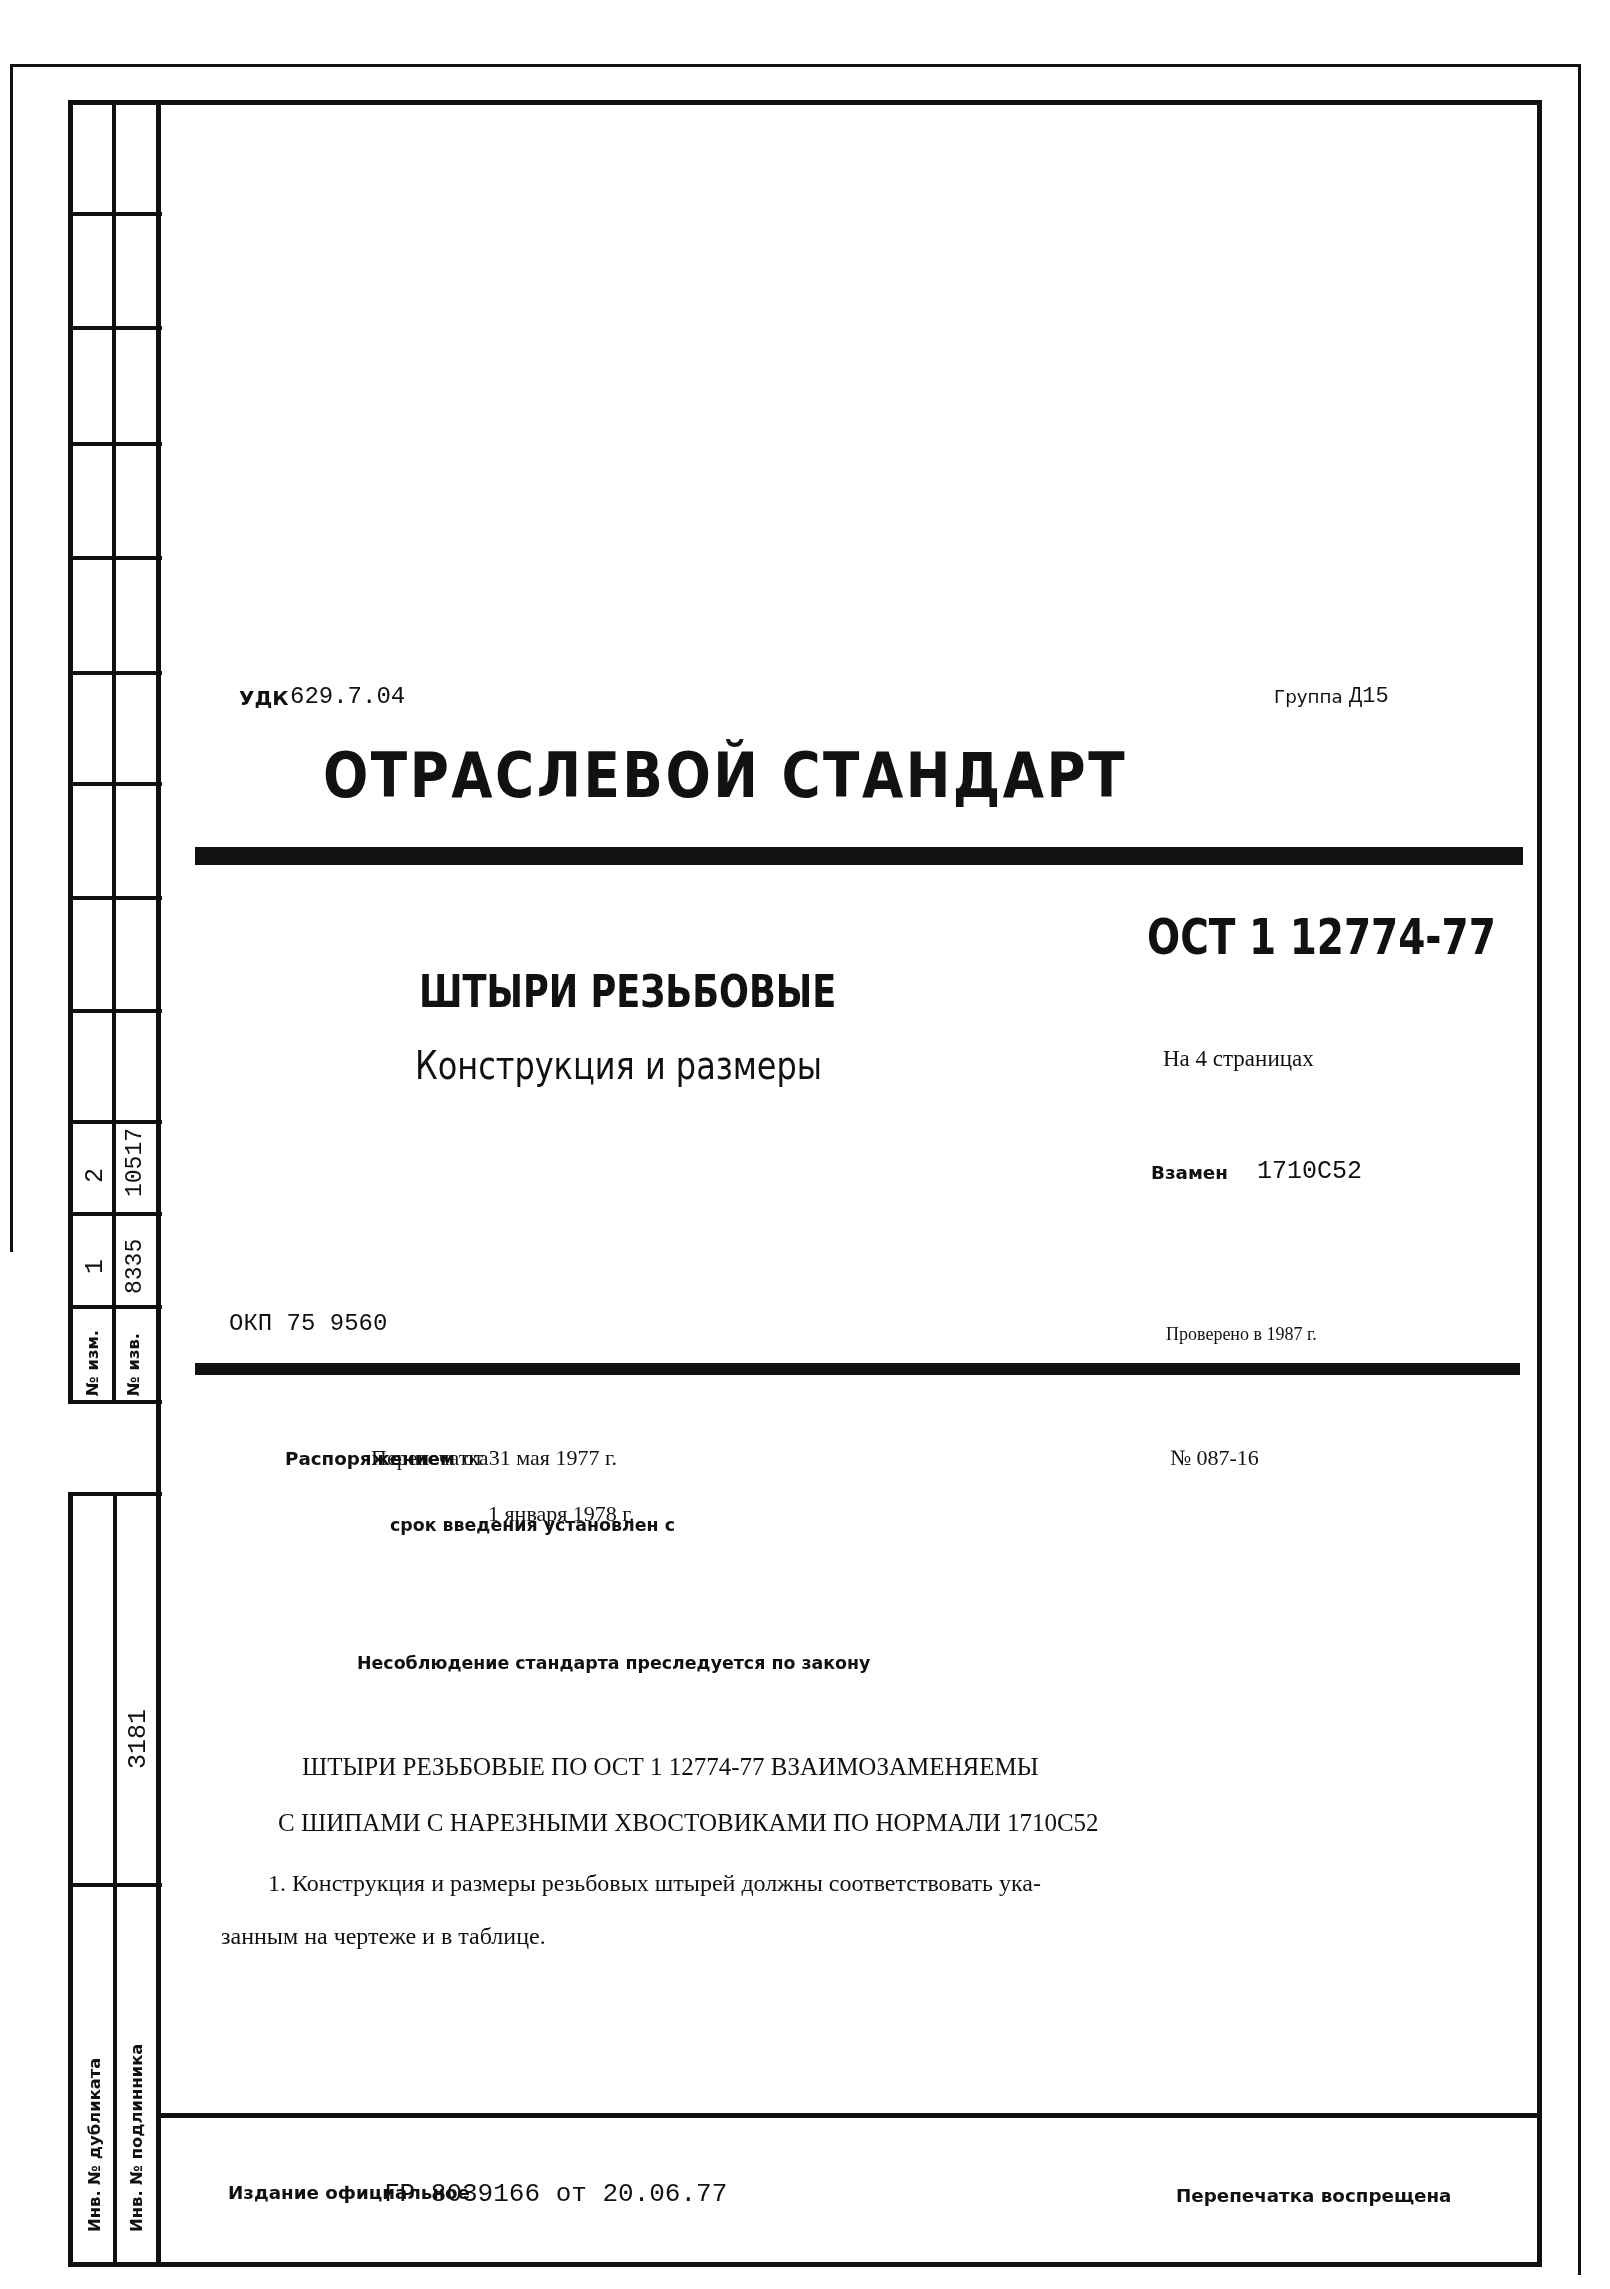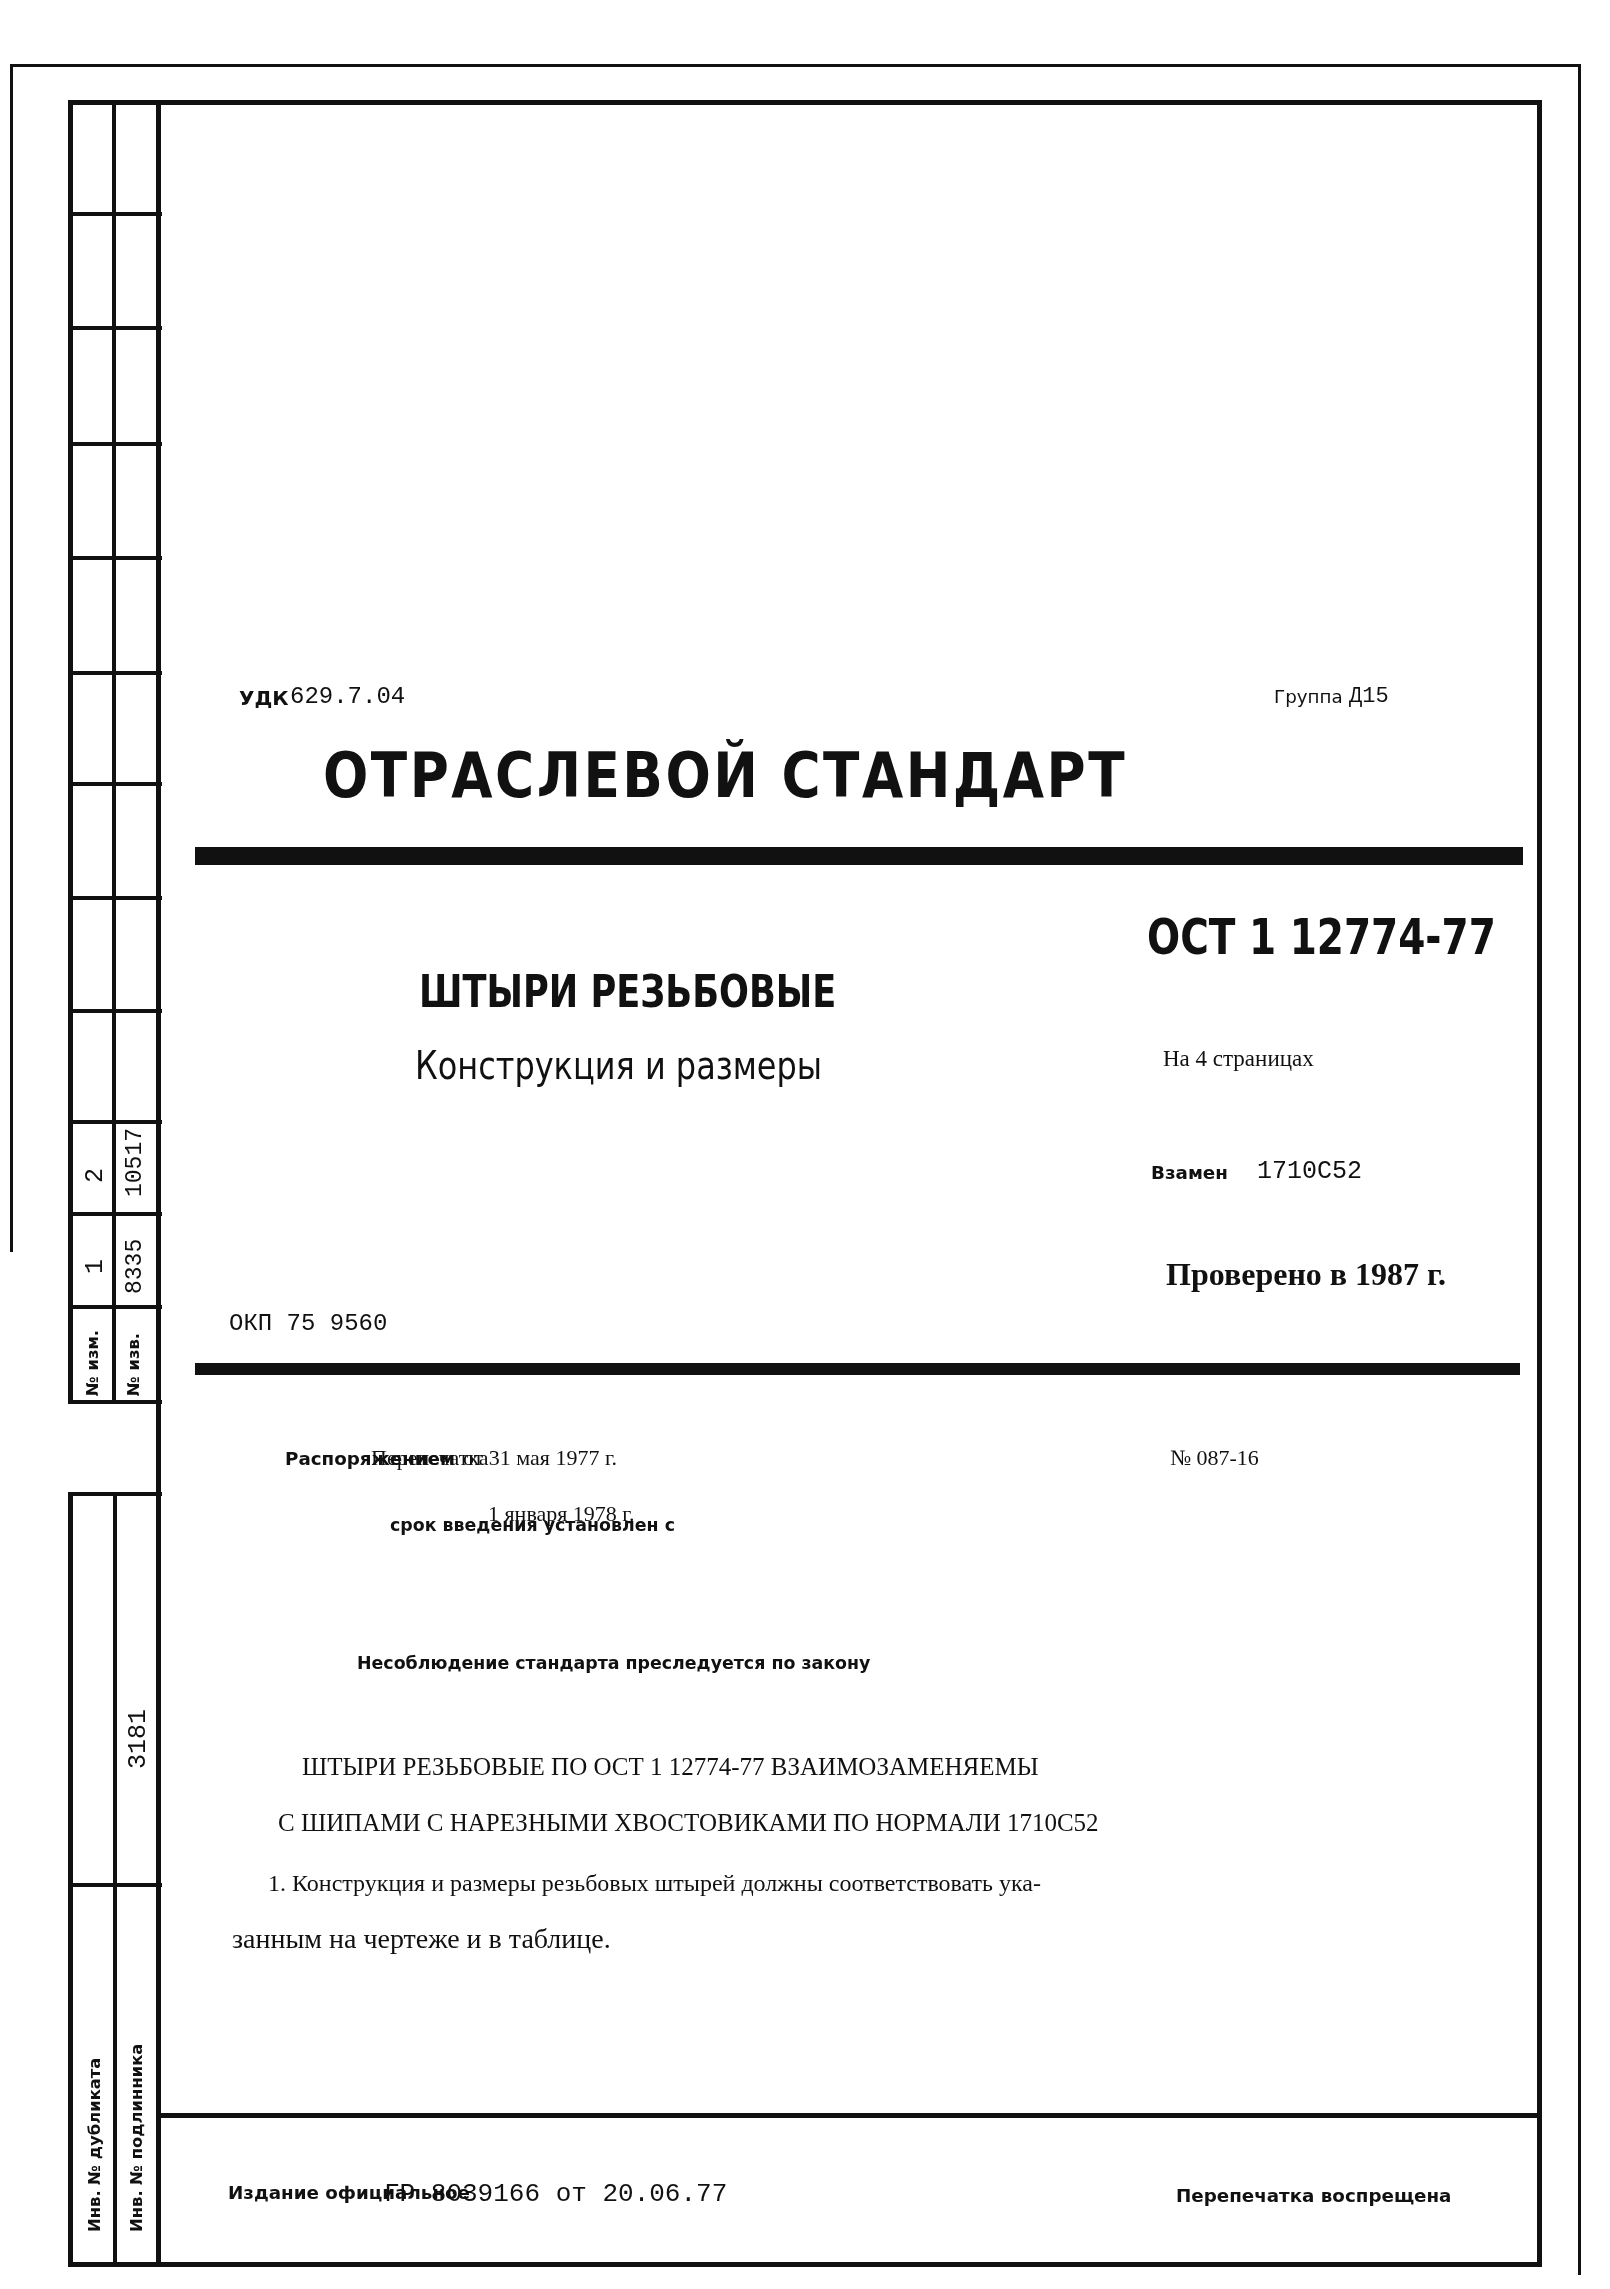--- a/index.html
+++ b/index.html
@@ -69,36 +69,36 @@
 <div class="line" style="left:195px;top:847px;width:1328px;height:18.3px;"></div>
 
 <div class="abs cond" style="left:1147px;top:908px;font-size:50px;transform:scaleX(0.78);transform-origin:left top;">ОСТ 1 12774-77</div>
 <div class="abs cond" style="left:419px;top:966px;font-size:44px;transform:scaleX(0.80);transform-origin:left top;">ШТЫРИ РЕЗЬБОВЫЕ</div>
 <div class="abs cond" style="left:415px;top:1043px;font-size:39px;font-weight:normal;transform:scaleX(0.82);transform-origin:left top;">Конструкция и размеры</div>
 <div class="abs serif" style="left:1151px;top:1046px;font-size:23px;margin-left:12px;">На 4 страницах</div>
 <div class="abs cond" style="left:1151px;top:1162px;font-size:18.3px;">Взамен</div>
 <div class="abs mono" style="left:1257px;top:1157px;font-size:25px;">1710С52</div>
 
 <div class="abs mono" style="left:229px;top:1310px;font-size:24px;">ОКП 75 9560</div>
-<div class="abs serif" style="left:1166px;top:1256px;font-size:32px;font-weight:bold;">Проверено в 1987 г.</div>
+<div class="abs serif" style="left:1166px;top:1324px;font-size:18px;">Проверено в 1987 г.</div>
 
 <div class="line" style="left:195px;top:1363px;width:1325px;height:11.6px;"></div>
 
 <div class="abs cond" style="left:285px;top:1448px;font-size:18.3px;">Распоряжением</div>
 <div class="abs serif" style="left:371px;top:1445px;font-size:22px;">Перепечатка</div>
 <div class="abs serif" style="left:463px;top:1445px;font-size:22px;">от 31 мая 1977 г.</div>
 <div class="abs serif" style="left:1170px;top:1445px;font-size:22px;">№ 087-16</div>
 <div class="abs cond" style="left:390px;top:1503px;font-size:17.4px;margin-top:12px;">срок введения установлен с</div>
 <div class="abs serif" style="left:488px;top:1501px;font-size:22px;">1 января 1978 г.</div>
 
 <div class="abs cond" style="left:357px;top:1653px;font-size:17.4px;text-align:center;">Несоблюдение стандарта преследуется по закону</div>
 
 <div class="abs serif" style="left:278px;top:1753px;font-size:25px;margin-left:24px;">ШТЫРИ РЕЗЬБОВЫЕ ПО ОСТ 1 12774-77 ВЗАИМОЗАМЕНЯЕМЫ</div>
 <div class="abs serif" style="left:278px;top:1809px;font-size:25px;">С ШИПАМИ С НАРЕЗНЫМИ ХВОСТОВИКАМИ ПО НОРМАЛИ 1710С52</div>
 
 <div class="abs serif" style="left:268px;top:1870px;font-size:24px;">1. Конструкция и размеры резьбовых штырей должны соответствовать ука-</div>
-<div class="abs serif" style="left:232px;top:1923px;font-size:28px;">занным на чертеже и в таблице.</div>
+<div class="abs serif" style="left:221px;top:1923px;font-size:24px;">занным на чертеже и в таблице.</div>
 
 <div class="line" style="left:159px;top:2113px;width:1381px;height:4.8px;"></div>
 <div class="abs cond" style="left:228px;top:2182px;font-size:18.3px;">Издание официальное</div>
 <div class="abs mono" style="left:384px;top:2179px;font-size:26px;">ГР 8039166 от 20.06.77</div>
 <div class="abs cond" style="left:1176px;top:2185px;font-size:18.3px;">Перепечатка воспрещена</div>
 
 
 </body></html>

